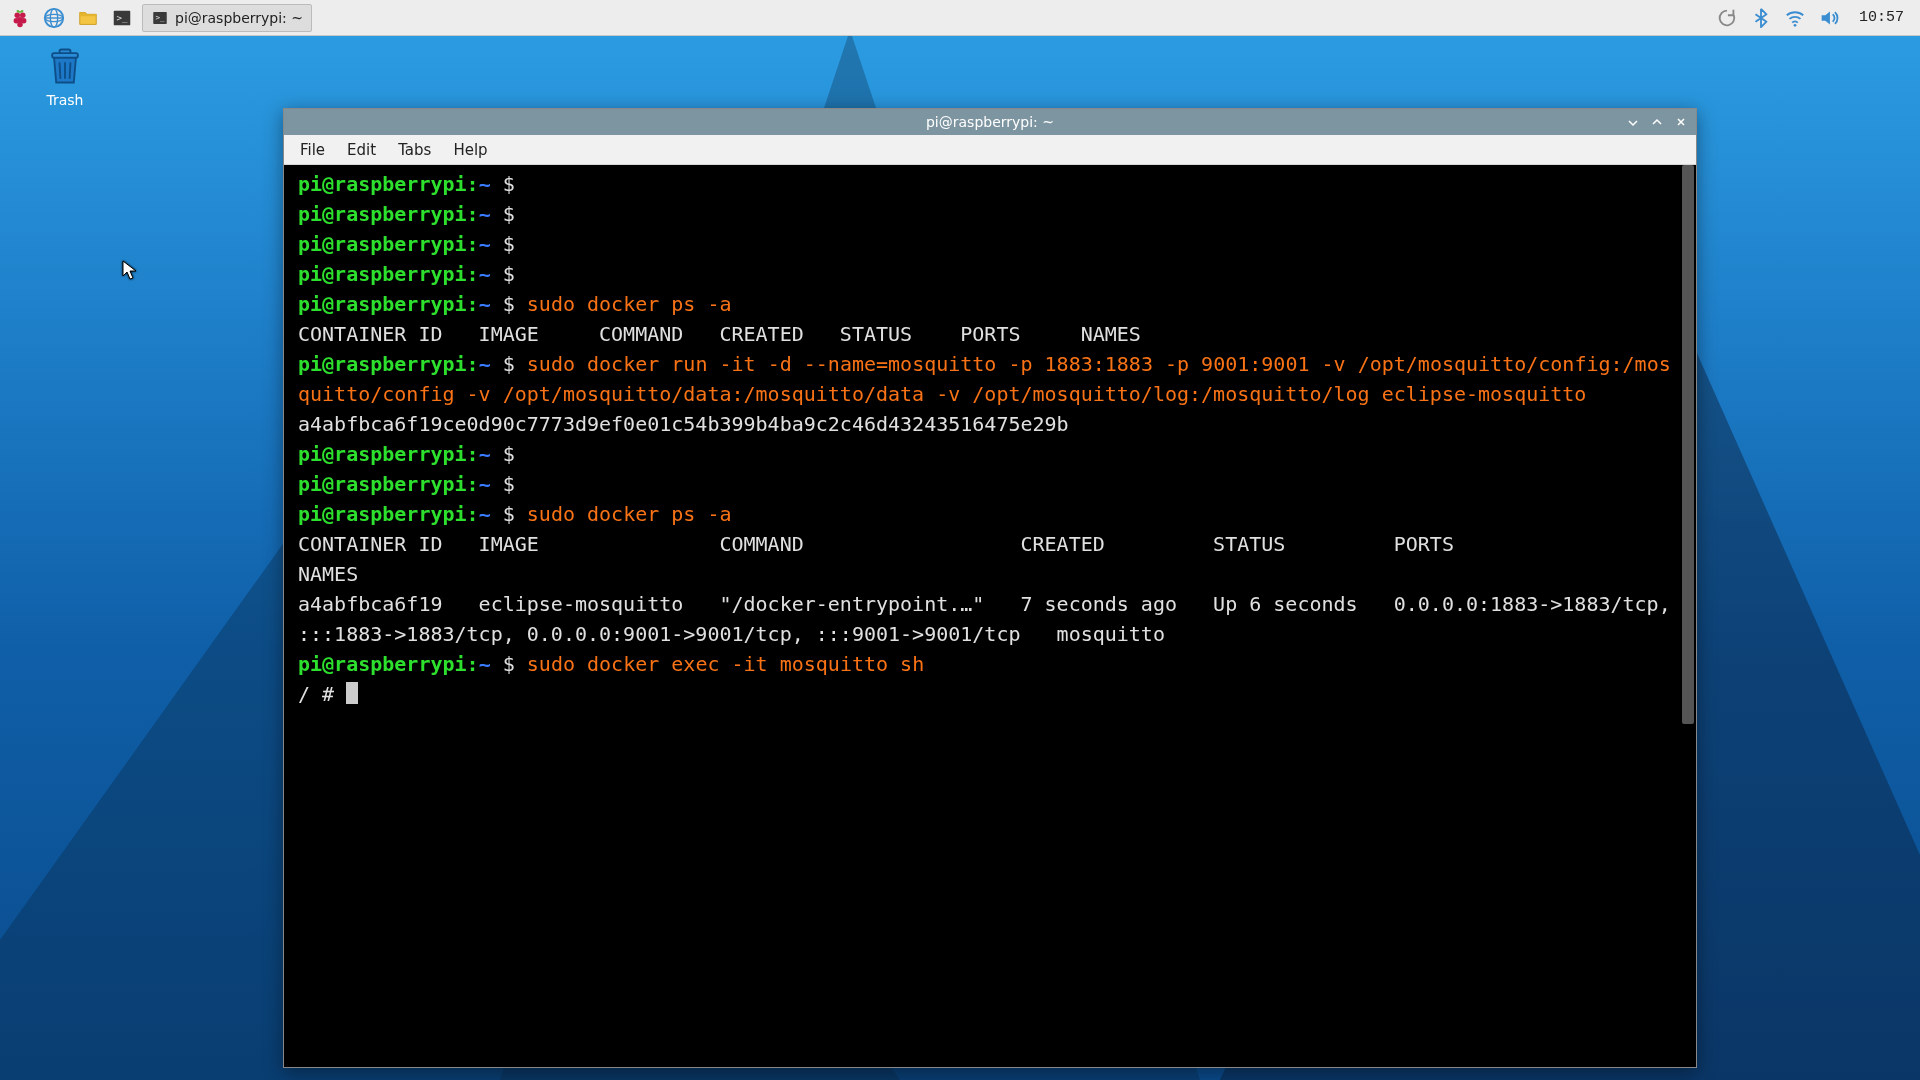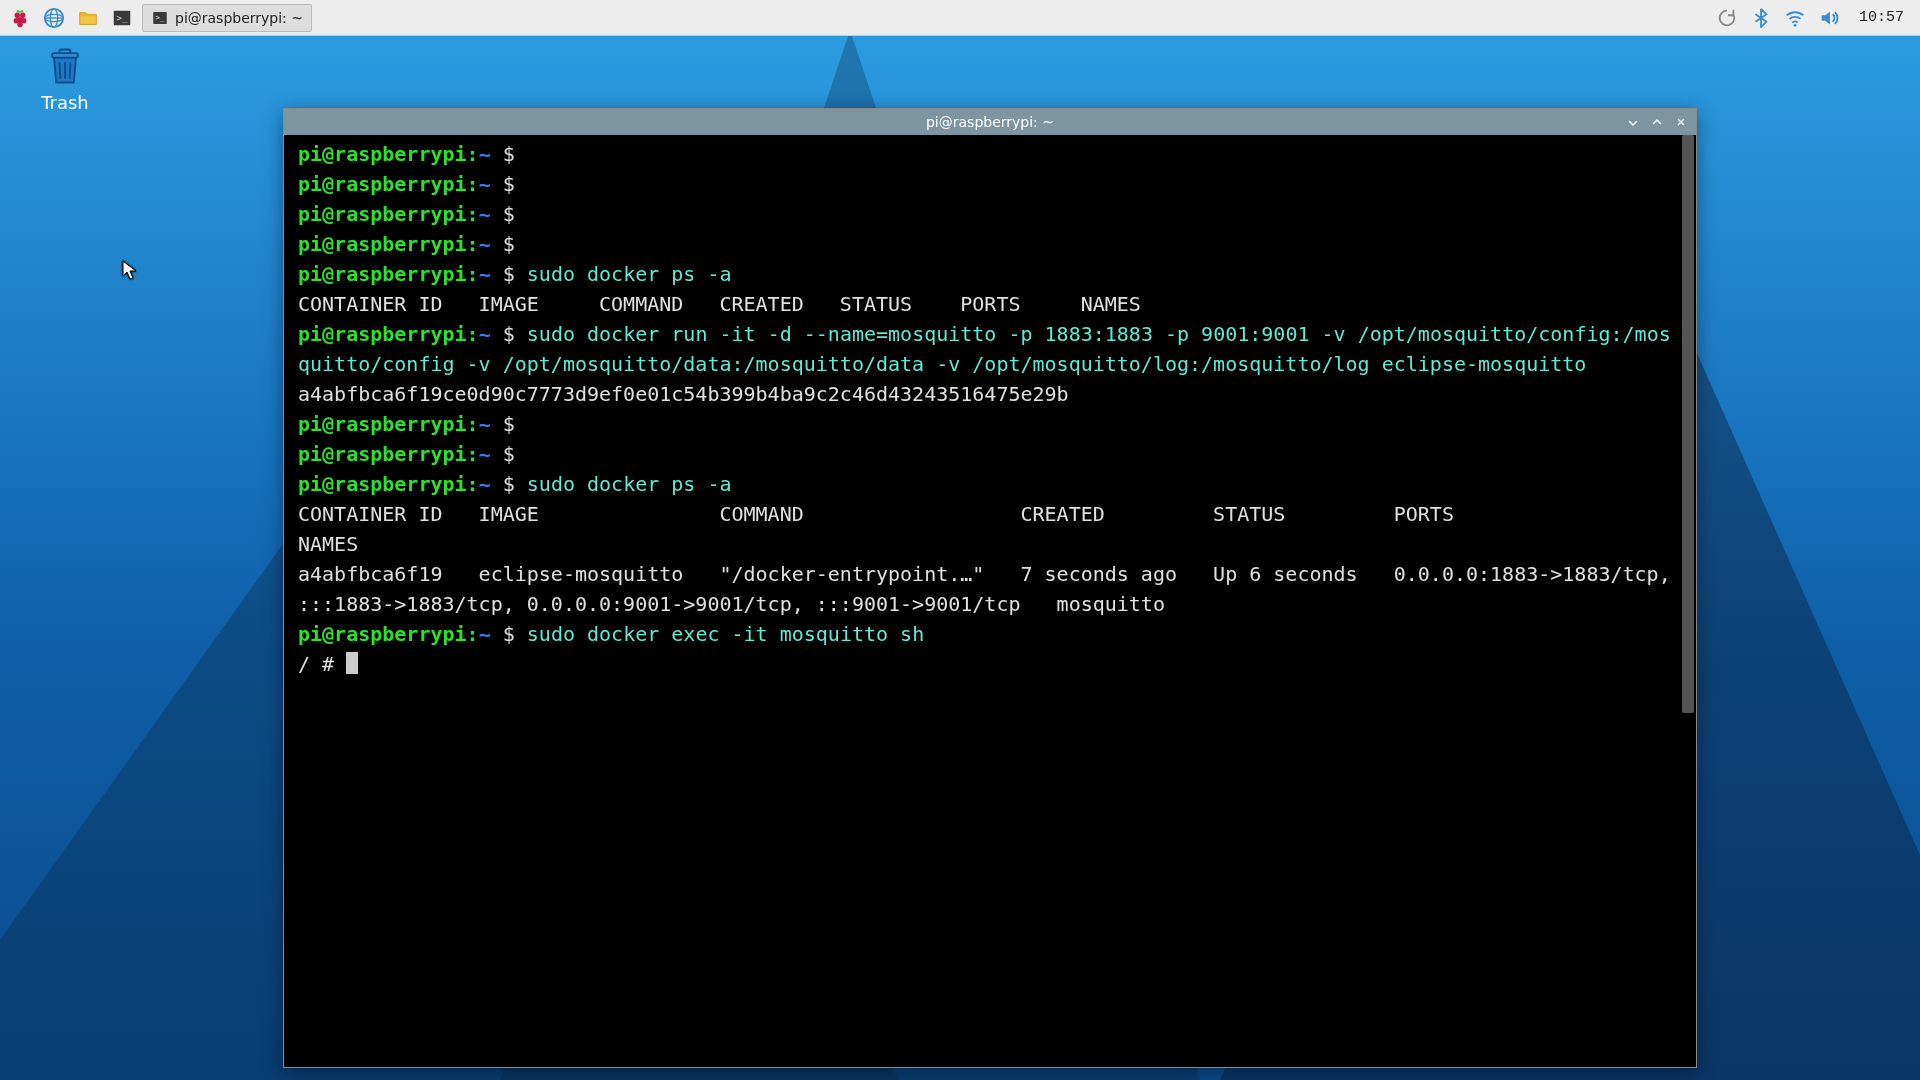--- a/index.html
+++ b/index.html
@@ -31,21 +31,21 @@
     height: 28px; display: flex; align-items: center; gap: 6px;
     padding: 0 8px; background: #ddd; border: 1px solid #bbb; border-radius: 2px;
     font-size: 14px; color: #222;
   }
   .task-item svg { width: 18px; height: 18px; }
   .clock { font-size: 15px; color: #222; padding: 0 10px; font-family: Liberation Mono, monospace; }
 
   
   .desktop-icon {
     position: absolute; top: 44px; left: 20px; width: 90px; text-align: center;
-    color: #fff; font-size: 18px;
+    color: #fff; font-size: 14px;
   }
   .desktop-icon .trash {
     width: 44px; height: 44px; margin: 0 auto 4px;
   }
   .desktop-icon .trash svg { width: 44px; height: 44px; }
 
   
   .window {
     position: absolute; top: 108px; left: 283px; width: 1414px; height: 960px;
     background: #f3f3f3; border: 1px solid #888;
@@ -72,21 +72,21 @@
     font-size: 20px; line-height: 30px; padding: 4px 6px;
     white-space: pre-wrap; word-break: break-all; overflow: hidden;
   }
   .scrollbar { width: 16px; background: #000; position: relative; }
   .scrollbar .thumb { position: absolute; top: 0; left: 2px; width: 12px; height: 62%; background: #555; border-radius: 2px; }
 
   .p-user { color: #2de02d; font-weight: bold; }
   .p-colon { color: #2de02d; font-weight: bold; }
   .p-path { color: #3a7cff; font-weight: bold; }
   .p-dollar { color: #e0e0e0; }
-  .cmd { color: #5eead4; }
+  .cmd { color: #f97316; }
   .out { color: #e0e0e0; margin-top: 21px; }
   .root-prompt { color: #e0e0e0; }
   .cursor {
     display: inline-block; width: 12px; height: 22px; background: #ccc; vertical-align: -3px;
   }
 
   .mouse-cursor { position: absolute; top: 260px; left: 122px; width: 16px; height: 22px; }
   .mouse-cursor svg { width: 16px; height: 22px; filter: drop-shadow(0 0 1px #000); }
 </style>
 </head>
@@ -190,20 +190,26 @@
             <path d="M2 8 L6 4 L10 8" fill="none" stroke="#fff" stroke-width="1.5"></path>
           </svg>
       </div>
       <div class="ctl">
         <svg width="12" height="12" viewBox="0 0 12 12">
             <path d="M3 3 L9 9 M9 3 L3 9" stroke="#fff" stroke-width="1.5"></path>
           </svg>
       </div>
     </div>
   </div>
+  <div class="menubar">
+    <div class="menu">File</div>
+    <div class="menu">Edit</div>
+    <div class="menu">Tabs</div>
+    <div class="menu">Help</div>
+  </div>
   <div class="term-wrap">
     <div class="terminal" id="terminal"><div><span class="p-user">pi@raspberrypi</span><span class="p-colon">:</span><span class="p-path">~ </span><span class="p-dollar">$ </span><span class="cmd"></span></div><div><span class="p-user">pi@raspberrypi</span><span class="p-colon">:</span><span class="p-path">~ </span><span class="p-dollar">$ </span><span class="cmd"></span></div><div><span class="p-user">pi@raspberrypi</span><span class="p-colon">:</span><span class="p-path">~ </span><span class="p-dollar">$ </span><span class="cmd"></span></div><div><span class="p-user">pi@raspberrypi</span><span class="p-colon">:</span><span class="p-path">~ </span><span class="p-dollar">$ </span><span class="cmd"></span></div><div><span class="p-user">pi@raspberrypi</span><span class="p-colon">:</span><span class="p-path">~ </span><span class="p-dollar">$ </span><span class="cmd">sudo docker ps -a</span></div><div><span class="out">CONTAINER ID   IMAGE     COMMAND   CREATED   STATUS    PORTS     NAMES</span></div><div><span class="p-user">pi@raspberrypi</span><span class="p-colon">:</span><span class="p-path">~ </span><span class="p-dollar">$ </span><span class="cmd">sudo docker run -it -d --name=mosquitto -p 1883:1883 -p 9001:9001 -v /opt/mosquitto/config:/mosquitto/config -v /opt/mosquitto/data:/mosquitto/data -v /opt/mosquitto/log:/mosquitto/log eclipse-mosquitto</span></div><div><span class="out">a4abfbca6f19ce0d90c7773d9ef0e01c54b399b4ba9c2c46d43243516475e29b</span></div><div><span class="p-user">pi@raspberrypi</span><span class="p-colon">:</span><span class="p-path">~ </span><span class="p-dollar">$ </span><span class="cmd"></span></div><div><span class="p-user">pi@raspberrypi</span><span class="p-colon">:</span><span class="p-path">~ </span><span class="p-dollar">$ </span><span class="cmd"></span></div><div><span class="p-user">pi@raspberrypi</span><span class="p-colon">:</span><span class="p-path">~ </span><span class="p-dollar">$ </span><span class="cmd">sudo docker ps -a</span></div><div><span class="out">CONTAINER ID   IMAGE               COMMAND                  CREATED         STATUS         PORTS                                                                                      NAMES</span></div><div><span class="out">a4abfbca6f19   eclipse-mosquitto   "/docker-entrypoint.…"   7 seconds ago   Up 6 seconds   0.0.0.0:1883-&gt;1883/tcp, :::1883-&gt;1883/tcp, 0.0.0.0:9001-&gt;9001/tcp, :::9001-&gt;9001/tcp   mosquitto</span></div><div><span class="p-user">pi@raspberrypi</span><span class="p-colon">:</span><span class="p-path">~ </span><span class="p-dollar">$ </span><span class="cmd">sudo docker exec -it mosquitto sh</span></div><div><span class="root-prompt">/ # </span><span class="cursor"></span></div></div>
     <div class="scrollbar">
       <div class="thumb"></div>
     </div>
   </div>
 </div>
 
 <div class="mouse-cursor">
   <svg viewBox="0 0 16 22">

